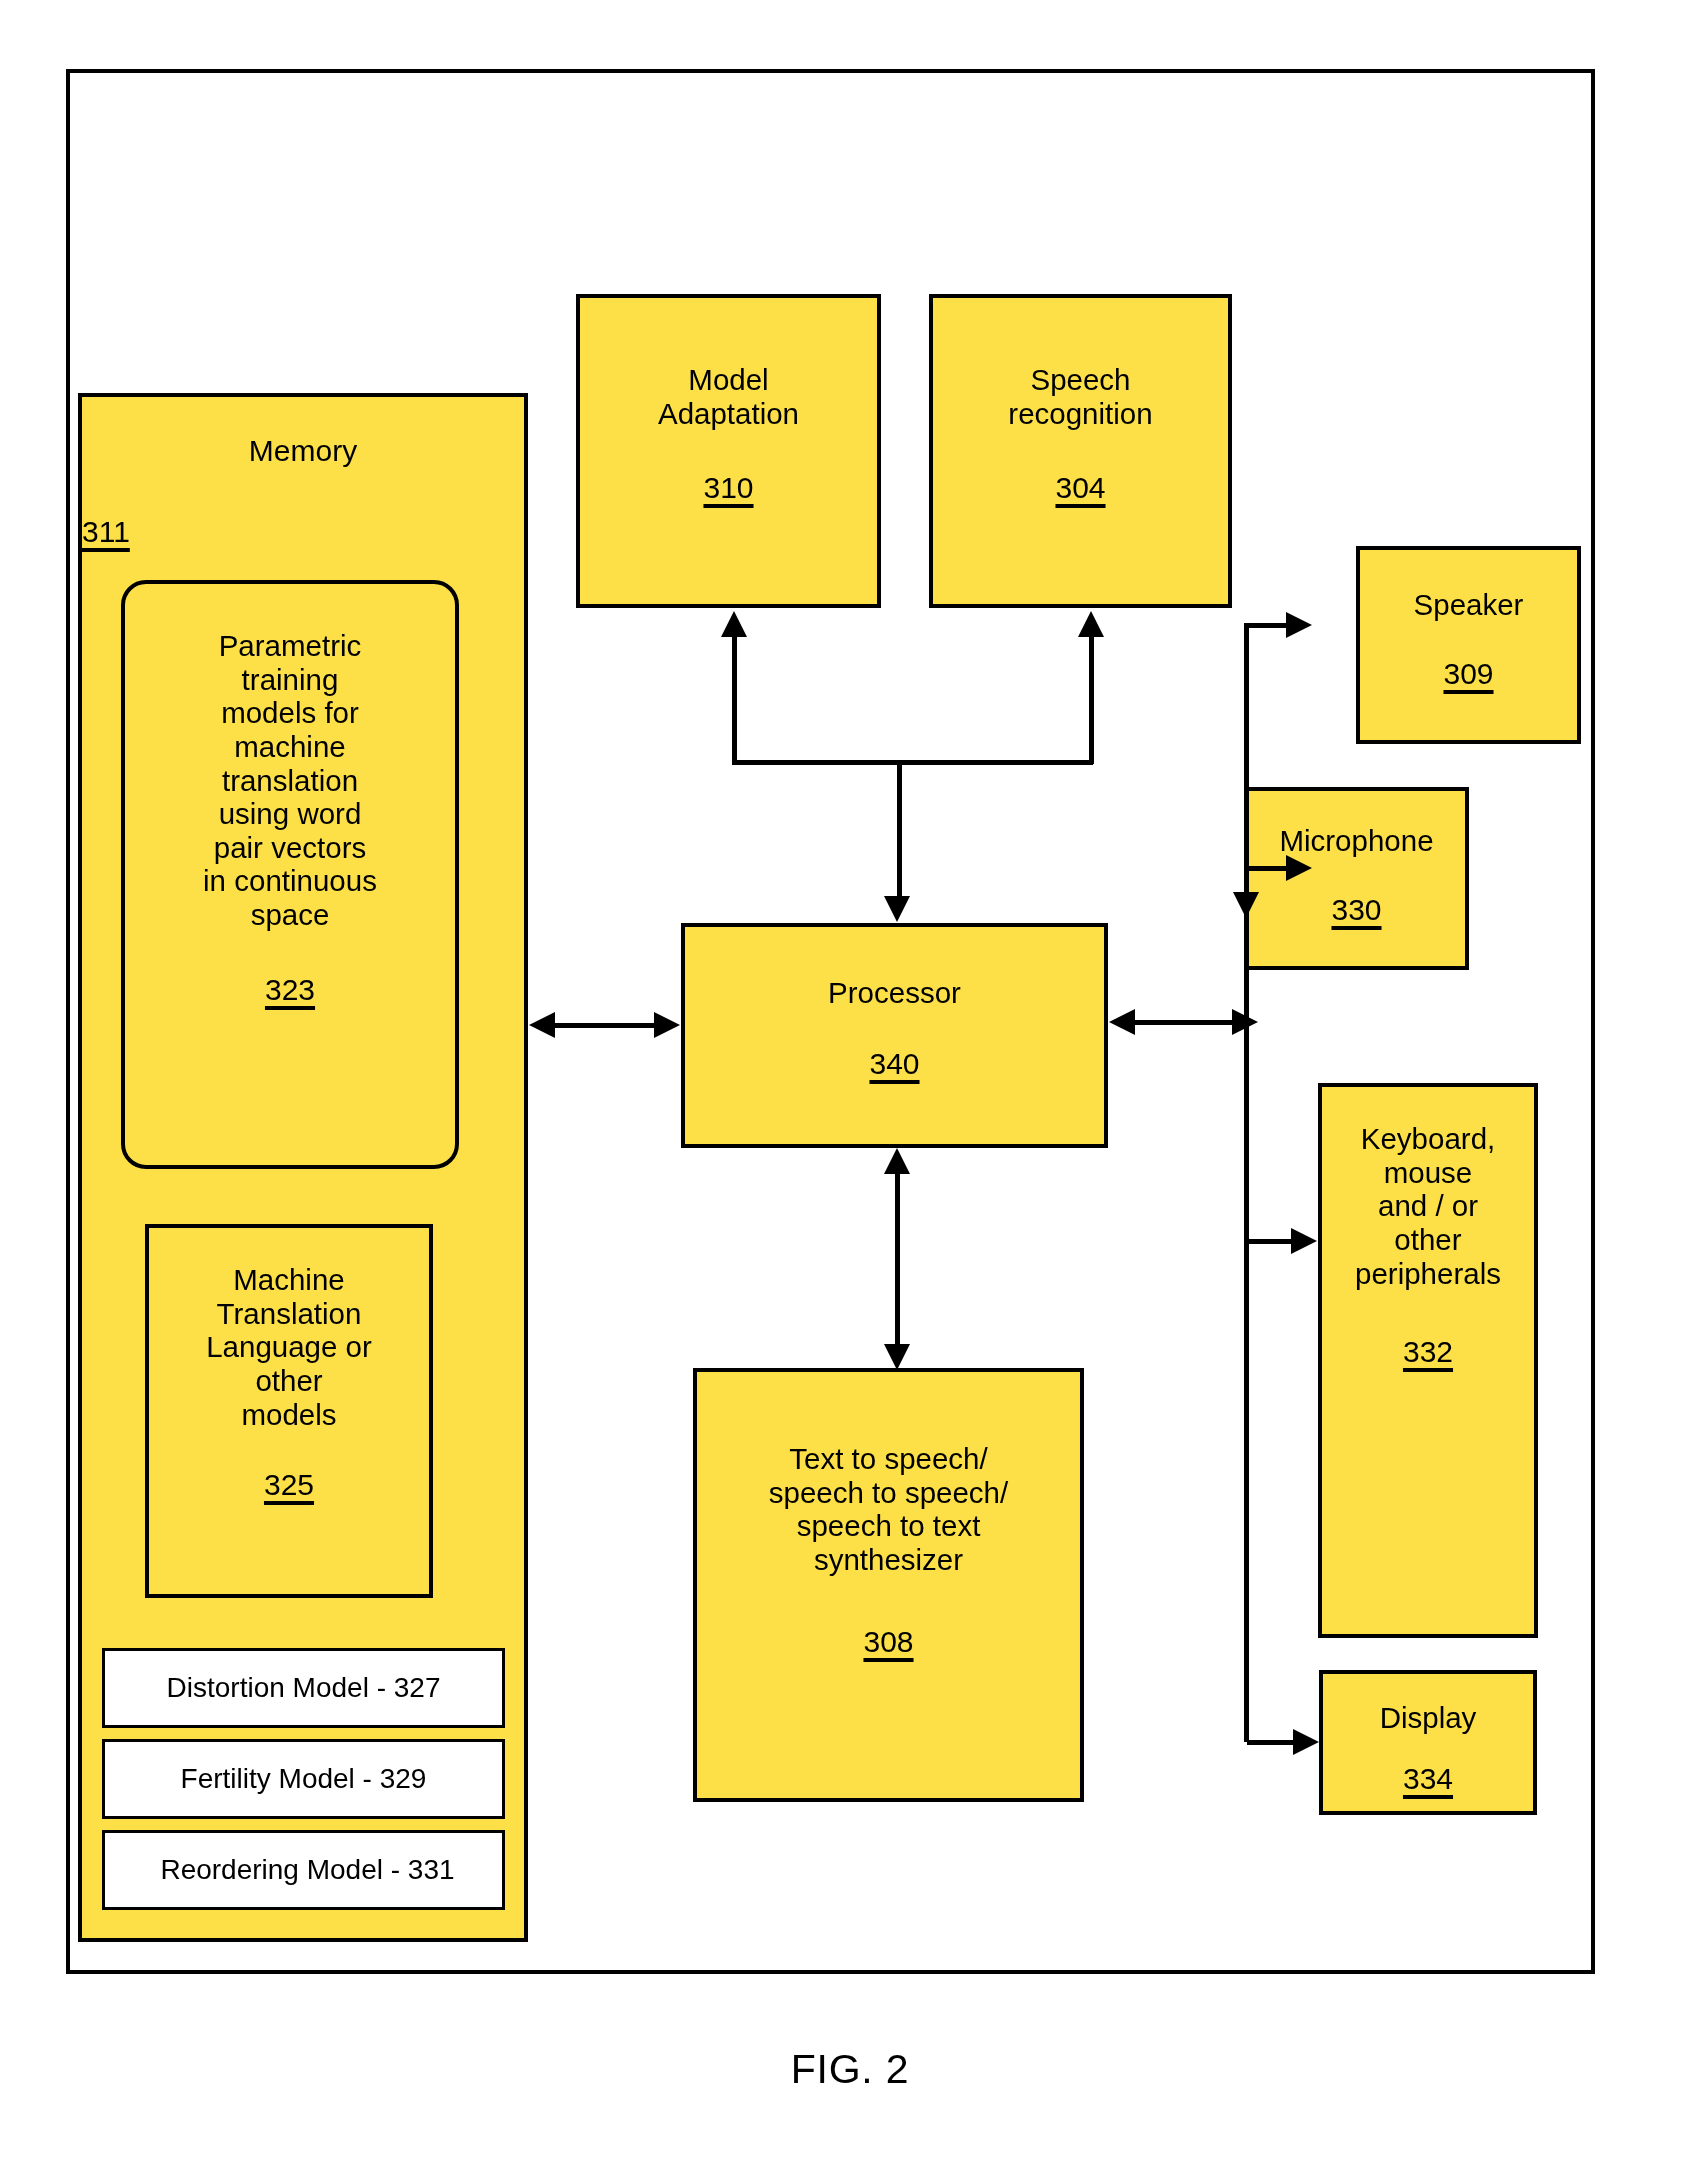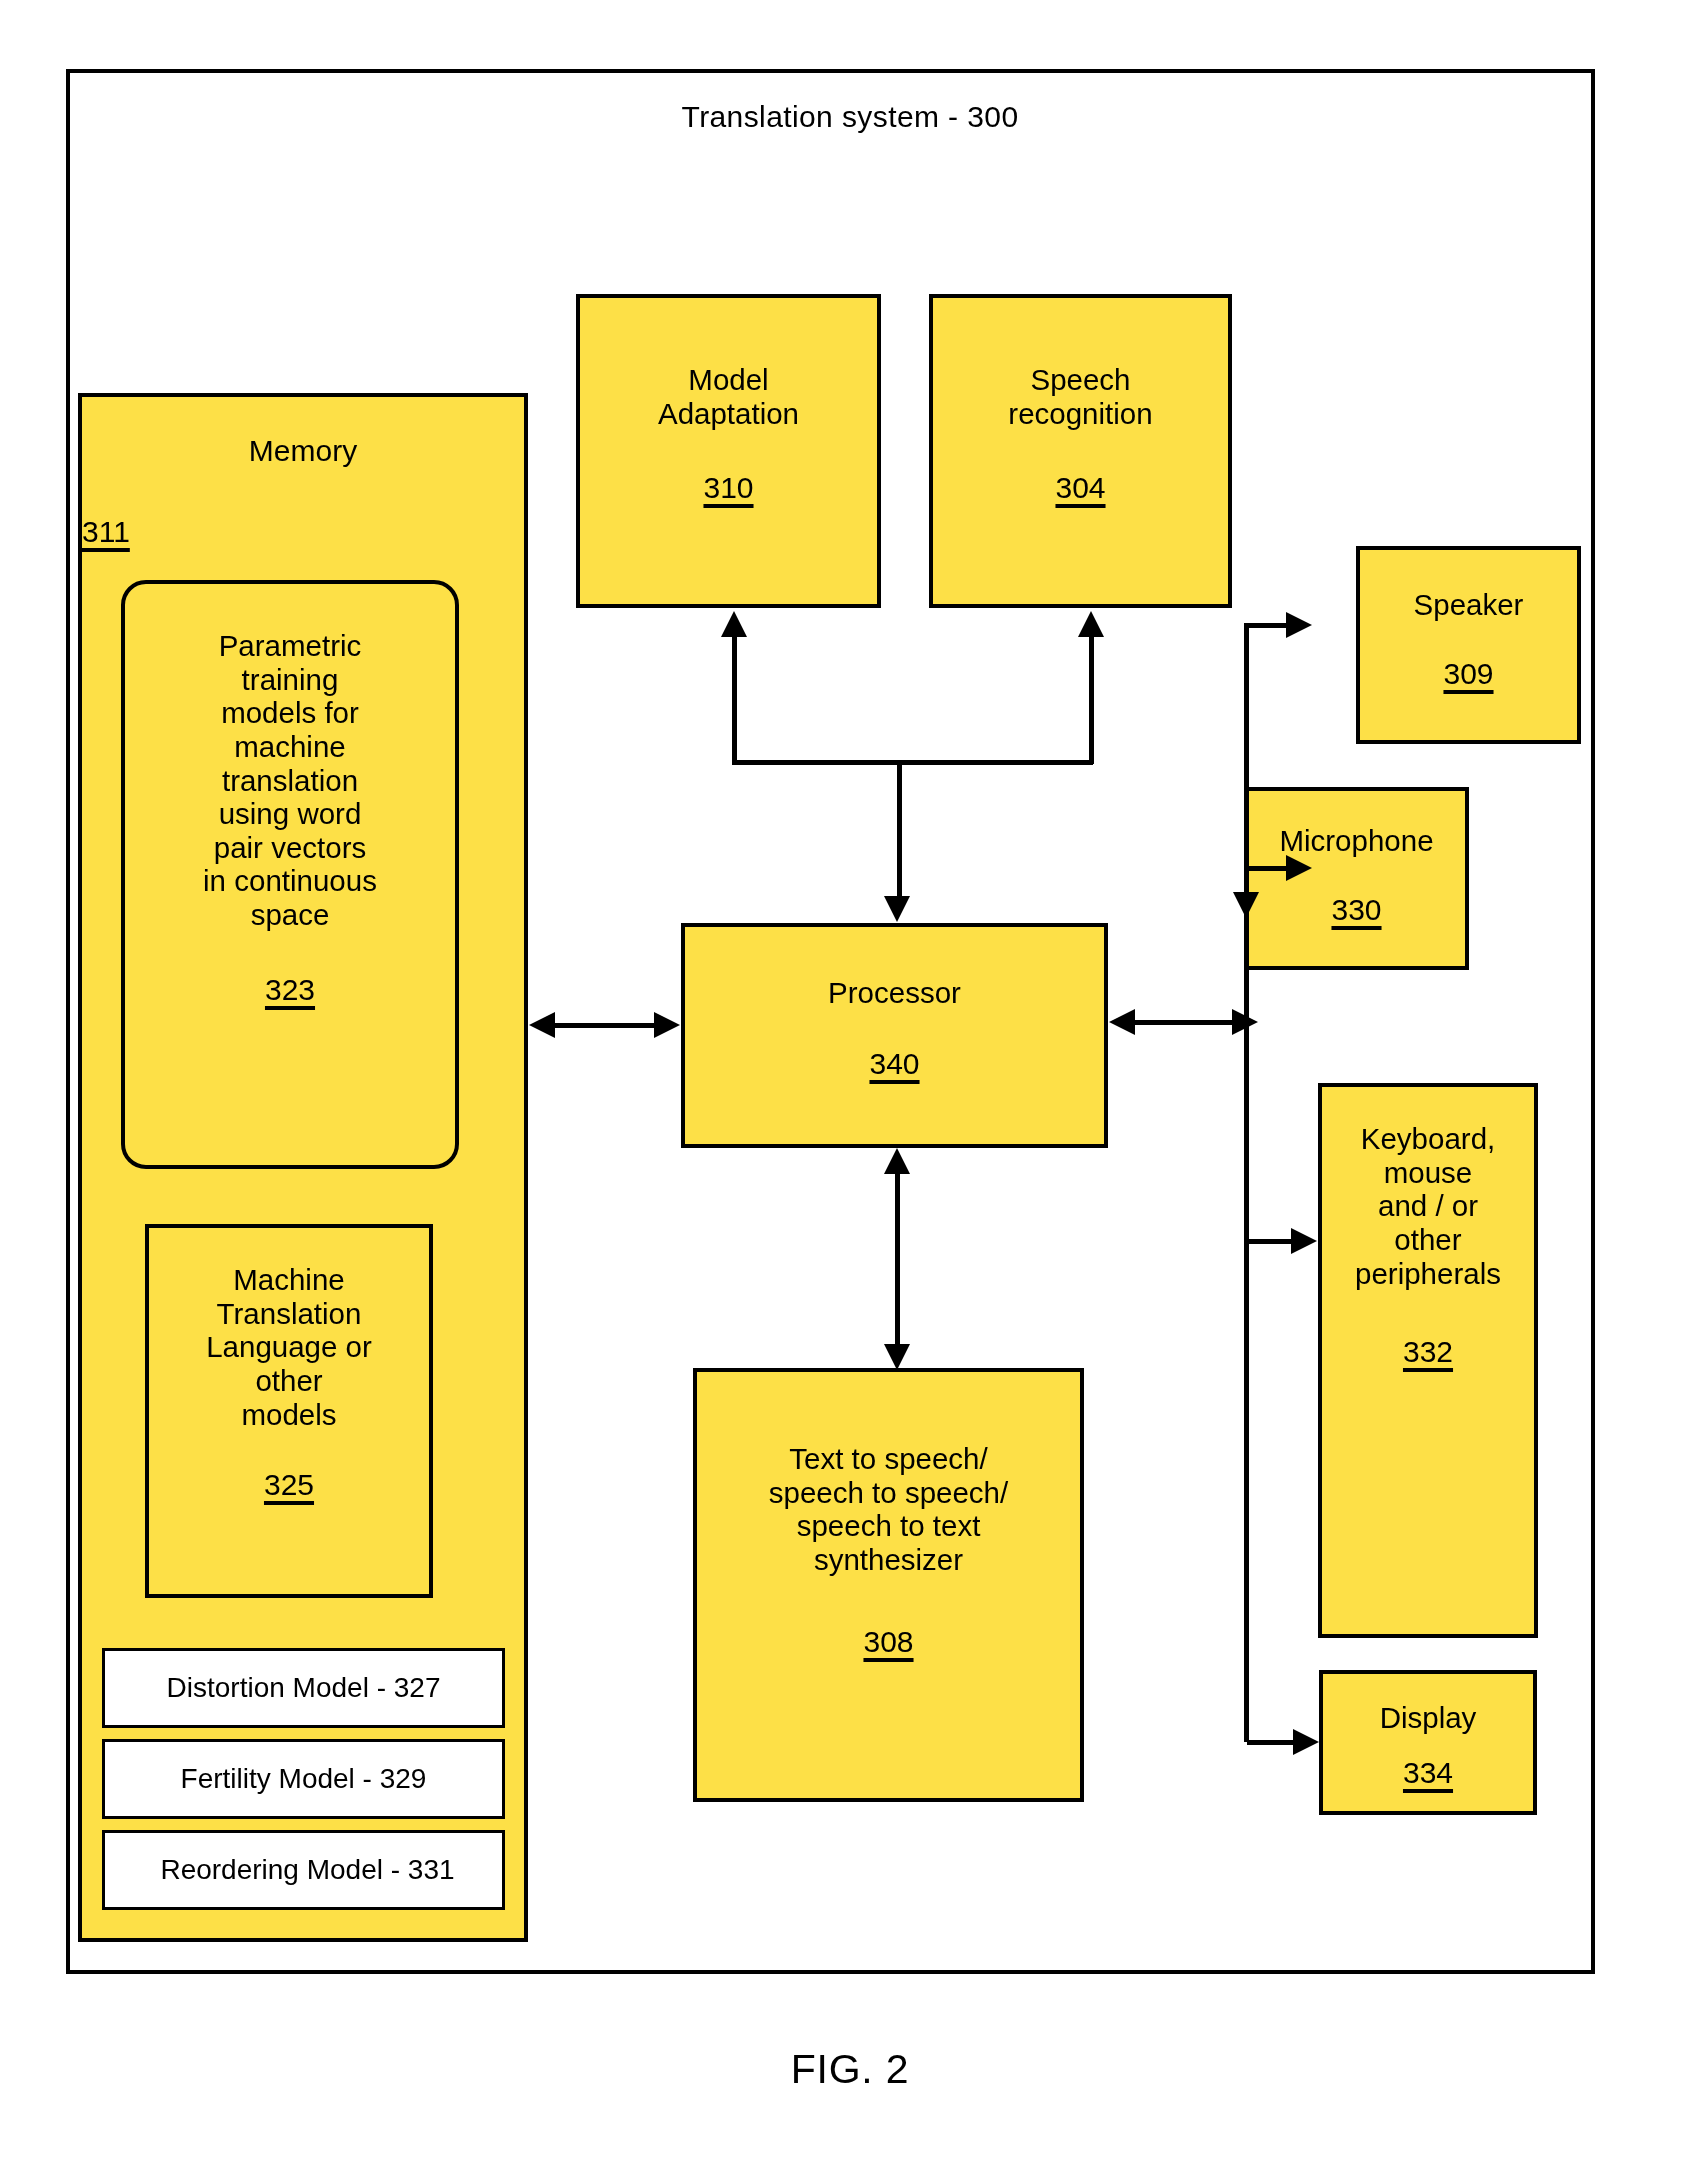--- a/index.html
+++ b/index.html
@@ -114,21 +114,21 @@
   #processor-box .bnum    { margin-top: 37px; }
   #synth-box .blabel      { margin-top: 70px; }
   #synth-box .bnum        { margin-top: 48px; }
   #speaker-box .blabel    { margin-top: 38px; }
   #speaker-box .bnum      { margin-top: 35px; }
   #mic-box .blabel        { margin-top: 33px; }
   #mic-box .bnum          { margin-top: 35px; }
   #keyboard-box .blabel   { margin-top: 35px; }
   #keyboard-box .bnum     { margin-top: 45px; }
   #display-box .blabel    { margin-top: 27px; }
-  #display-box .bnum      { margin-top: 21px; }
+  #display-box .bnum      { margin-top: 27px; }
 
   
   .hline { position: absolute; background: #000; height: 4.8px; }
   .vline { position: absolute; background: #000; width: 4.8px; }
 
   .arrow { position: absolute; width: 0; height: 0; }
   .arrow-up    { border-left: 13.5px solid transparent; border-right: 13.5px solid transparent; border-bottom: 26px solid #000; }
   .arrow-down  { border-left: 13.5px solid transparent; border-right: 13.5px solid transparent; border-top: 26px solid #000; }
   .arrow-left  { border-top: 13.5px solid transparent; border-bottom: 13.5px solid transparent; border-right: 26px solid #000; }
   .arrow-right { border-top: 13.5px solid transparent; border-bottom: 13.5px solid transparent; border-left: 26px solid #000; }
@@ -144,21 +144,20 @@
     letter-spacing: 0.8px;
   }
 </style>
 </head>
 <body>
 
 <div id="page">
 
   <div class="outer-frame"></div>
 
-  <div class="sys-title">Translation system - 300</div>
 
   <div class="box" id="memory-box">
     <div id="memory-title">Memory</div>
     <div id="memory-num">311</div>
   </div>
 
   <div class="box" id="param-box">
     <div class="blabel">Parametric
 training
 models for

